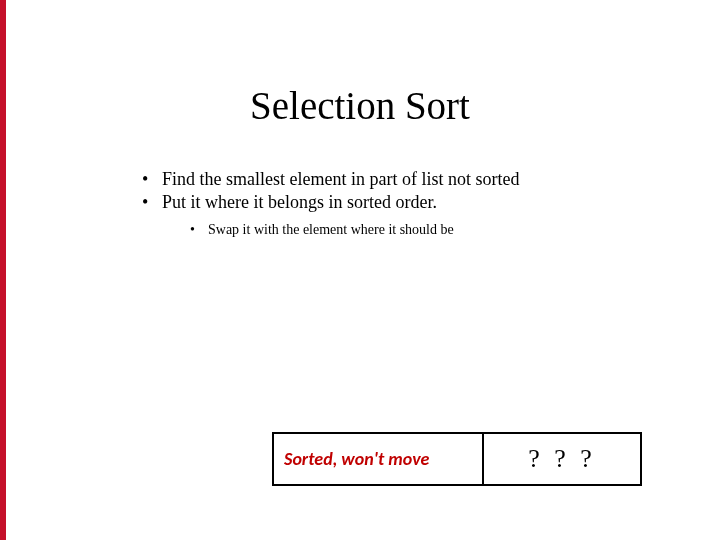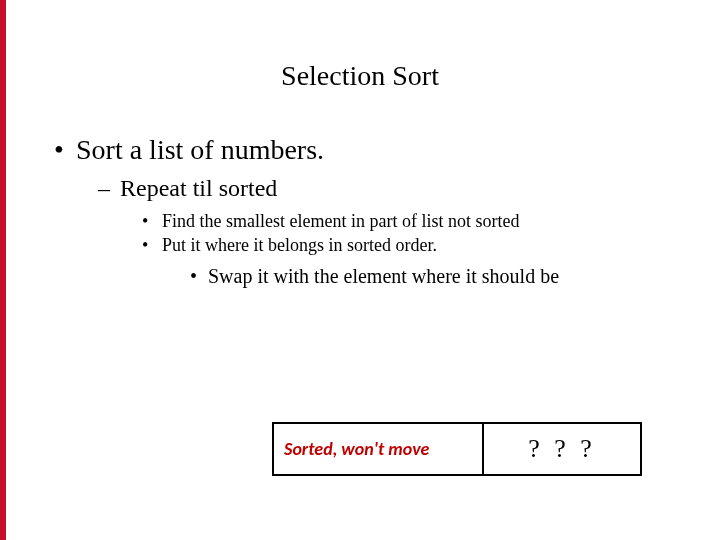--- a/index.html
+++ b/index.html
@@ -6,23 +6,23 @@
   body {
     width: 720px;
     height: 540px;
     background: #fff;
     font-family: "Times New Roman", Times, serif;
     color: #000;
     position: relative;
     overflow: hidden;
   }
   .title {
-    font-size: 28px;
+    font-size: 39px;
     text-align: center;
-    margin-top: 60px;
+    margin-top: 83px;
     font-weight: normal;
   }
   .content {
     margin-top: 40px;
     margin-left: 54px;
     margin-right: 40px;
   }
   .lvl0 {
     font-size: 28px;
     line-height: 1.25;
@@ -36,28 +36,28 @@
   }
   .lvl1 .dash { display: inline-block; width: 22px; }
   .lvl2-wrap { margin-left: 44px; margin-top: 6px; }
   .lvl2 {
     font-size: 18px;
     line-height: 1.3;
   }
   .lvl2 .bullet { display: inline-block; width: 20px; }
   .lvl3-wrap { margin-left: 48px; margin-top: 6px; }
   .lvl3 {
-    font-size: 20px;
+    font-size: 14px;
     line-height: 1.3;
   }
   .lvl3 .bullet { display: inline-block; width: 18px; }
   .example-row {
     position: absolute;
     left: 272px;
-    top: 422px;
+    top: 432px;
     display: flex;
     border-radius: 9px;
   }
   .box {
     border: 2px solid #000;
     height: 54px;
     display: flex;
     align-items: center;
   }
   .box-left {
@@ -93,29 +93,23 @@
 </style>
 </head>
 <body>
 
 <div class="red-strip"></div>
 
 <h1 class="title">Selection Sort</h1>
 
 <div class="content">
 
-  <div class="lvl0">
-    <span class="bullet">•</span><span>Sort a list of numbers.</span>
-  </div>
 
 
   <div class="lvl1-wrap">
-    <div class="lvl1">
-      <span class="dash">–</span><span>Repeat til sorted</span>
-    </div>
 
     <div class="lvl2-wrap">
       <div class="lvl2">
         <span class="bullet">•</span><span>Find the smallest element in part of list not sorted</span>
       </div>
       <div class="lvl2">
         <span class="bullet">•</span><span>Put it where it belongs in sorted order.</span>
       </div>
 
       <div class="lvl3-wrap">

